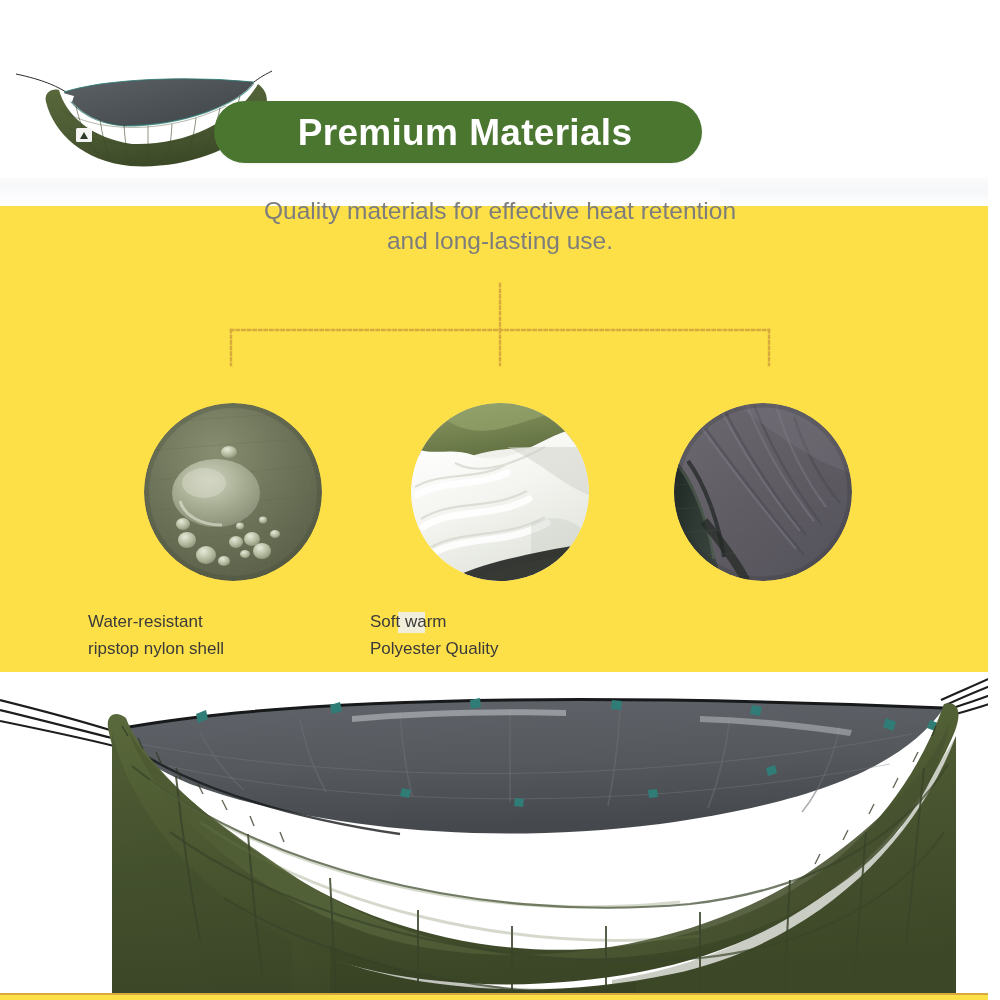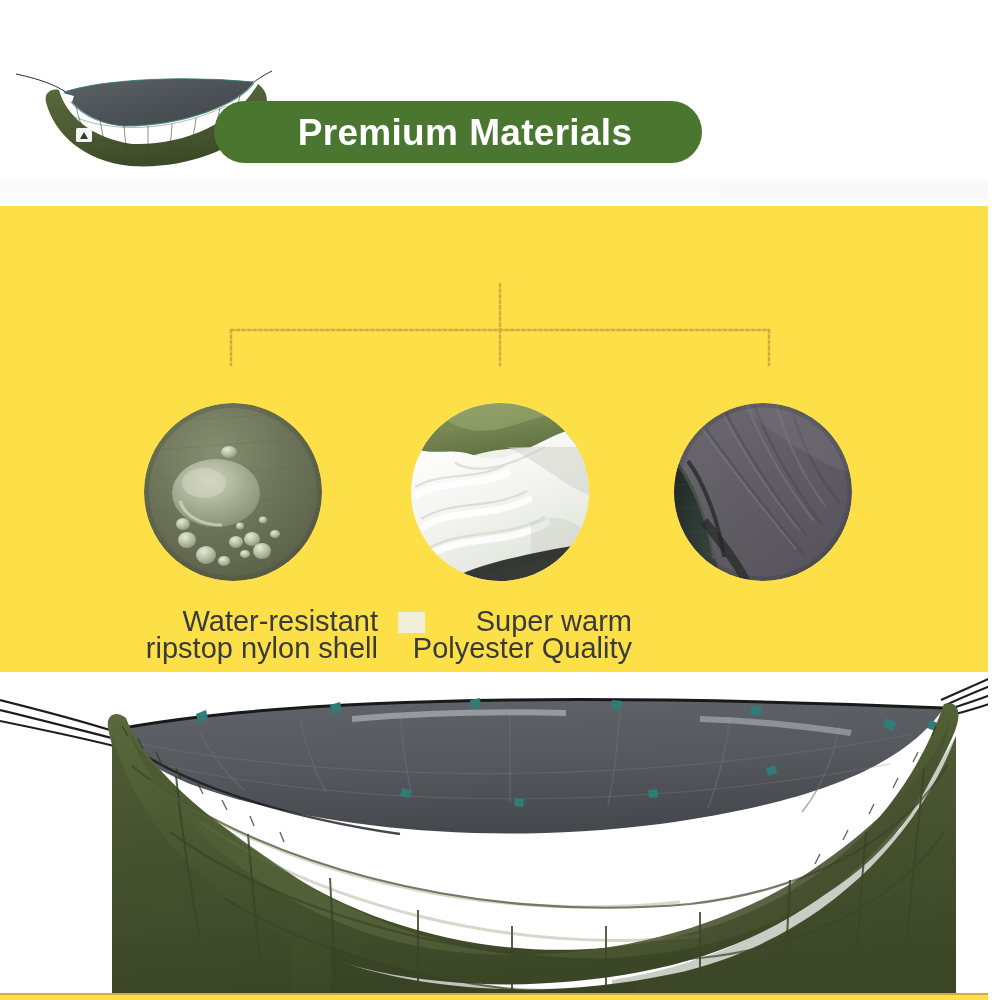--- a/index.html
+++ b/index.html
@@ -83,23 +83,23 @@
   .circ-2{ left:411px; top:0; }
   .circ-3{ left:674px; top:0; }
 
   
   .captions{
     position:absolute; left:0; top:608px; width:1000px; height:62px;
   }
   .cap{
     position:absolute;
     color:#3a3a3a;
-    font-size:29px;
+    font-size:17px;
     line-height:27px;
-    text-align:right;
+    text-align:left;
     font-weight:400;
   }
   .cap-1{ left:88px; top:0; width:290px; }
   .cap-2{ left:370px; top:0; width:262px; }
   .cap-3{ left:630px; top:0; width:330px; }
   .cap .l1, .cap .l2{ display:block; white-space:nowrap; }
 
   .cap-artifact{
     position:absolute; left:398px; top:612px; width:27px; height:21px;
     background:#eef1f6; opacity:.85;
@@ -172,20 +172,24 @@
       <path d="M70 66 l4 7 h-8 z" fill="#2d3a2a"></path>
     </svg>
   </div>
 
   <div class="banner">
     <div class="banner-title">
       <span>Premium</span><span class="gap"></span><span>Materials</span>
     </div>
   </div>
 
+  <div class="subtitle">
+    <span class="l1">Quality materials for effective heat retention</span>
+    <span class="l2">and long-lasting use.</span>
+  </div>
 
   <div class="connector">
     <svg viewBox="0 0 580 95" xmlns="http://www.w3.org/2000/svg">
 
       <line x1="290" y1="2" x2="290" y2="48" stroke="#d8a93c" stroke-width="2.4" stroke-dasharray="2.4 3.2" stroke-linecap="square"></line>
 
       <line x1="21" y1="48" x2="559" y2="48" stroke="#d8a93c" stroke-width="2.4" stroke-dasharray="2.4 3.2" stroke-linecap="square"></line>
 
       <line x1="21" y1="48" x2="21" y2="83" stroke="#d8a93c" stroke-width="2.4" stroke-dasharray="2.4 3.2" stroke-linecap="square"></line>
 
@@ -364,21 +368,21 @@
     </div>
   </div>
 
   <div class="cap-artifact"></div>
   <div class="captions">
     <div class="cap cap-1">
       <span class="l1">Water-resistant</span>
       <span class="l2">ripstop nylon shell</span>
     </div>
     <div class="cap cap-2">
-      <span class="l1">Super warm</span>
+      <span class="l1">Soft warm</span>
       <span class="l2">Polyester Quality</span>
     </div>
     <div class="cap cap-3">
     </div>
   </div>
 
   <div class="hero">
     <svg viewBox="0 0 1000 322" xmlns="http://www.w3.org/2000/svg">
       <defs>
         <linearGradient id="hShell" x1="0.1" y1="0" x2="0.35" y2="1">

